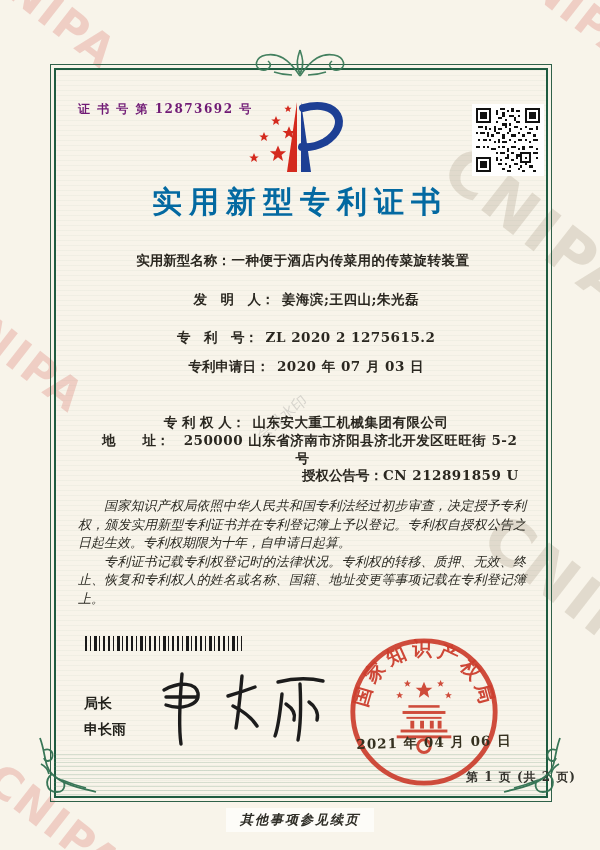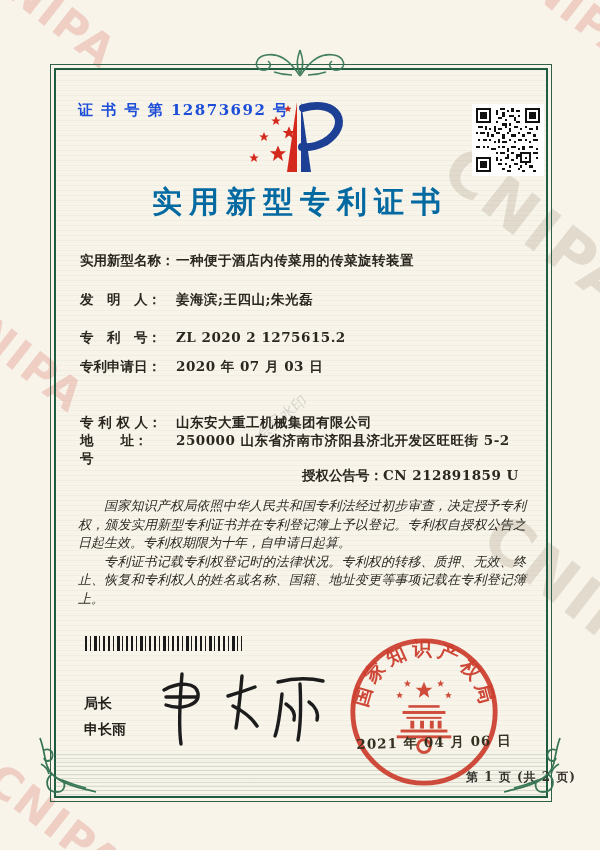--- a/index.html
+++ b/index.html
@@ -23,27 +23,27 @@
   .frame-inner{
     position:absolute;left:3px;top:3px;right:3px;bottom:3px;
     border:2.5px solid #1f5c41;
     background:repeating-linear-gradient(180deg, rgba(110,150,125,0.06) 0 1px, transparent 1px 5px);
   }
   .guilloche-band{
     position:absolute;left:54px;top:754px;width:492px;height:42px;
     background:repeating-linear-gradient(180deg, rgba(90,140,110,0.22) 0 1px, transparent 1px 4px);
   }
   
-  .cert-no{position:absolute;left:78px;top:101px;font-size:15px;font-weight:600;letter-spacing:1.5px;color:#1d4ed8;}
+  .cert-no{position:absolute;left:78px;top:101px;font-size:12px;font-weight:600;letter-spacing:1.5px;color:#701a75;}
   .logo{position:absolute;left:243px;top:98px;width:114px;height:80px;}
   .qr-wrap{position:absolute;left:472px;top:104px;width:64px;height:64px;background:#ffffff;padding:4px;}
   .title{position:absolute;left:0;top:182px;width:100%;text-align:center;
          font-size:30px;font-weight:700;letter-spacing:7px;color:#0369a1;}
   
-  .field-row{position:absolute;left:80px;width:445px;font-size:13.5px;font-weight:600;color:#2a2720;}
+  .field-row{position:absolute;left:80px;width:445px;font-size:13.5px;font-weight:600;color:#2a2720;text-align:center;}
   .field-label{display:inline-block;min-width:96px;}
   .field-value{letter-spacing:0.5px;}
   .grant-group2{position:absolute;left:222px;top:0;white-space:nowrap;}
   
   .paras{position:absolute;left:78px;top:497px;width:448px;
          font-size:13px;line-height:18.5px;font-style:italic;color:#2b2a23;text-align:justify;}
   .paras p{margin:0;text-indent:2em;}
   
   .barcode{position:absolute;left:85px;top:636px;width:157px;height:15px;
     background-image:repeating-linear-gradient(90deg,
@@ -324,14 +324,15 @@
         <rect x="86" y="89" width="4" height="8"></rect>
         <rect x="94" y="89" width="4" height="8"></rect>
       <rect x="56" y="98" width="48" height="3"></rect>
       <rect x="52" y="104" width="56" height="3"></rect>
       <circle cx="80" cy="115" r="6.5" fill="none" stroke="#c9301f" stroke-width="3"></circle>
     </g>
   </svg>
   <div class="seal-date">2021 年 04 月 06 日</div>
 
   <div class="page-info">第 1 页 (共 2 页)</div>
+  <div class="footer-note">其他事项参见续页</div>
 
 </div>
 
 </body></html>

